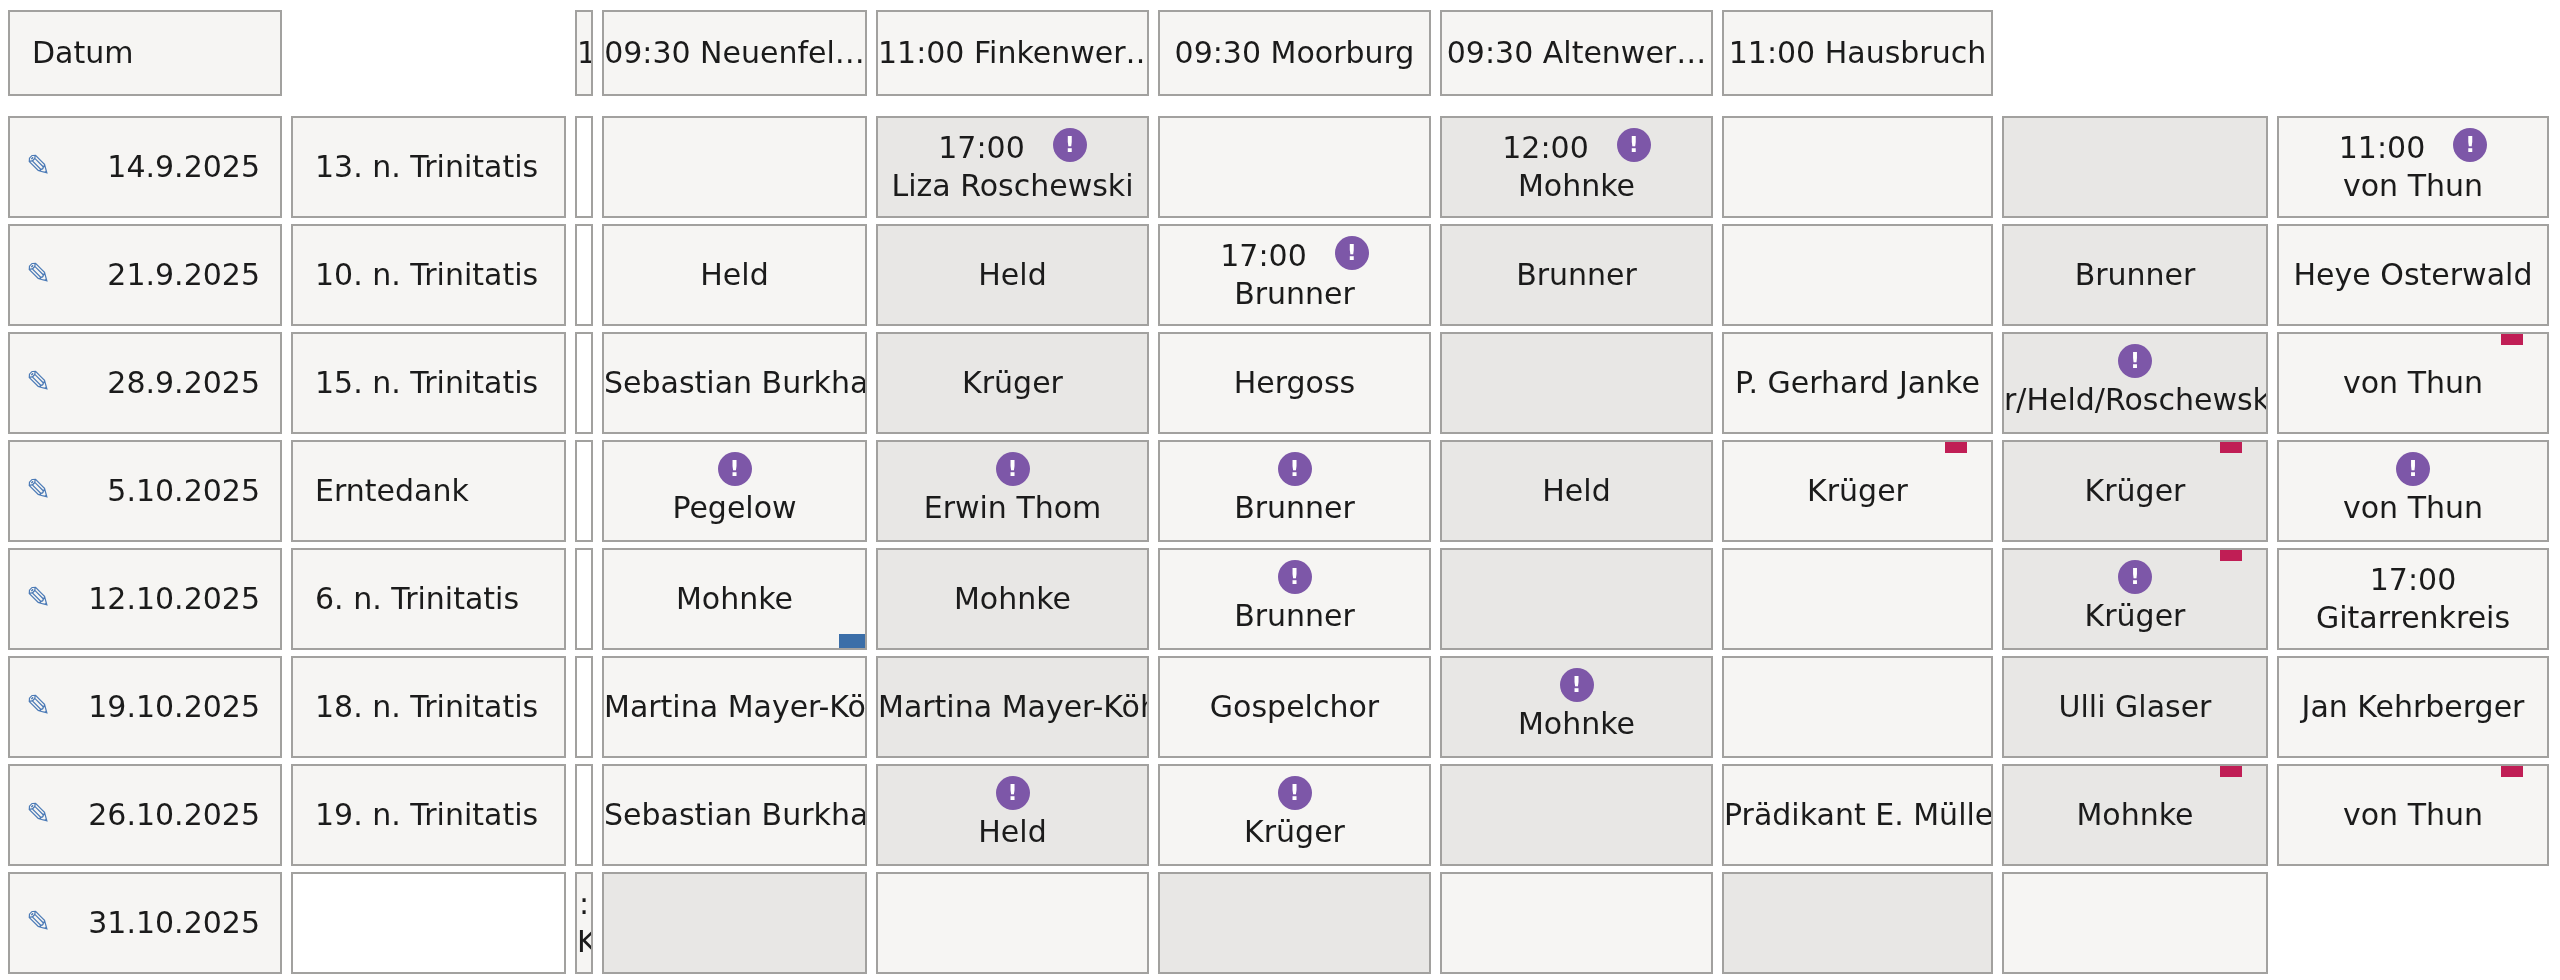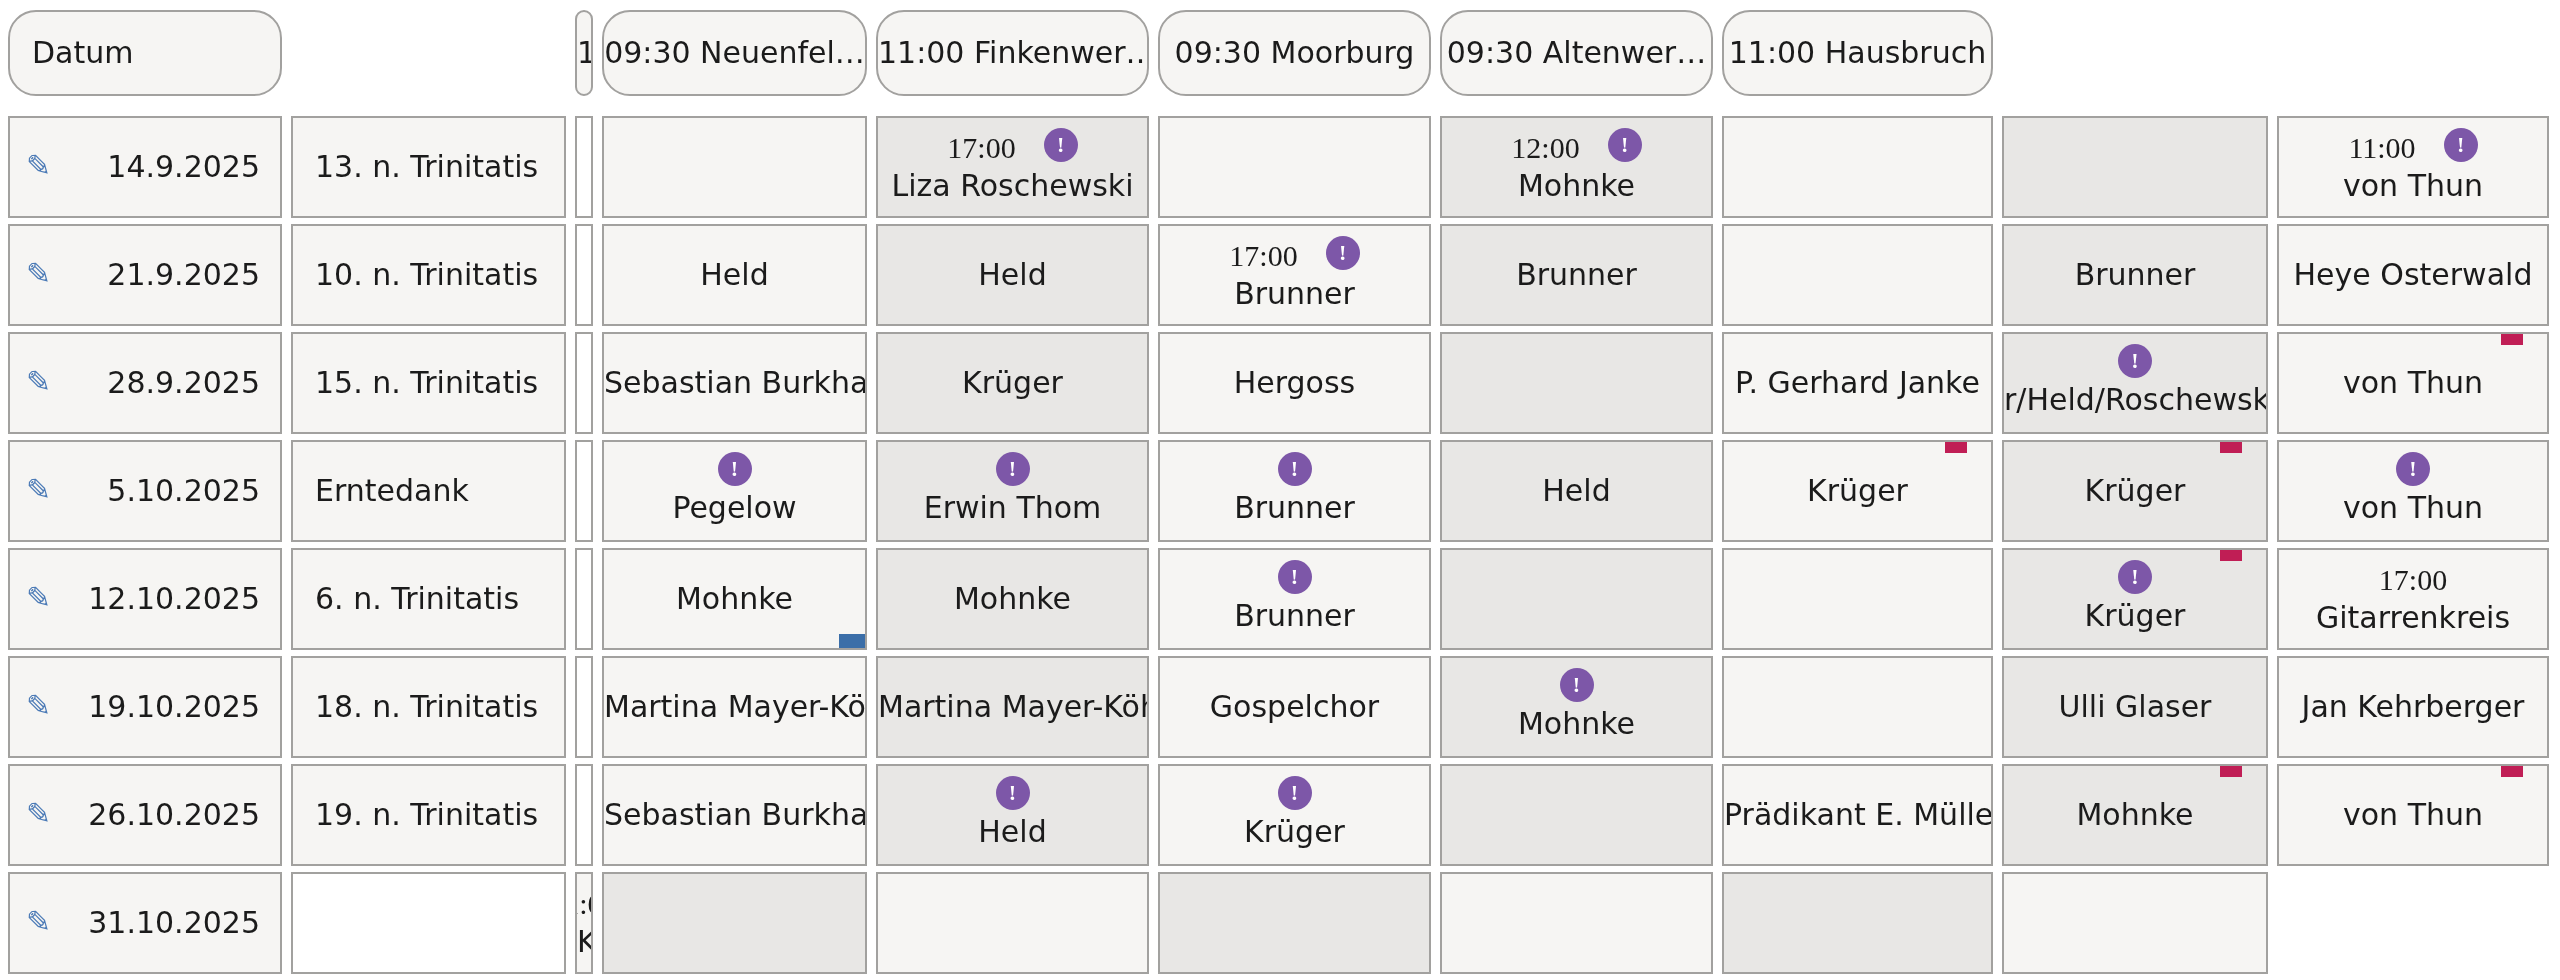--- a/index.html
+++ b/index.html
@@ -15,31 +15,31 @@
   }
   .grid.header{padding-top:10px;}
   .grid.row{margin-top:6px;}
   .grid.row.first{margin-top:20px;}
   .cell{
     box-sizing:border-box;height:102px;border:2px solid var(--border);
     background:var(--cell-light);position:relative;overflow:hidden;white-space:nowrap;
     display:flex;flex-direction:column;align-items:center;justify-content:center;
     font-size:30px;line-height:38px;
   }
-  .grid.header .cell{height:86px;border-radius:28px;}
+  .grid.header .cell{height:86px;}
   .cell.shaded{background:var(--cell-shaded);}
   .cell.spacer-cell{background:#ffffff;}
   .grid.header .cell.spacer-cell{border:none;background:transparent;}
   .cell.left{flex-direction:row;justify-content:flex-start;padding-left:22px;}
   .cell.datecell{flex-direction:row;justify-content:flex-end;padding:0 20px;}
   .pencil{
     position:absolute;left:16px;top:50%;transform:translateY(-52%);
     color:var(--pencil);font-size:30px;line-height:30px;
   }
-  .line1{display:flex;align-items:center;justify-content:flex-start;gap:28px;font-family:Liberation Serif, serif;}
+  .line1{display:flex;align-items:center;justify-content:flex-start;gap:28px;}
   .badge{
     width:34px;height:34px;border-radius:50%;background:var(--badge);
     color:#ffffff;font-weight:bold;font-size:22px;line-height:34px;text-align:center;
     flex:0 0 auto;transform:translateY(-3px);
   }
   .flag-red{position:absolute;top:0;right:24px;width:22px;height:11px;background:var(--flag-red);}
   .flag-blue{position:absolute;bottom:0;right:0;width:26px;height:14px;background:var(--flag-blue);}
   .namespan{max-width:100%;}
 </style>
 </head>

